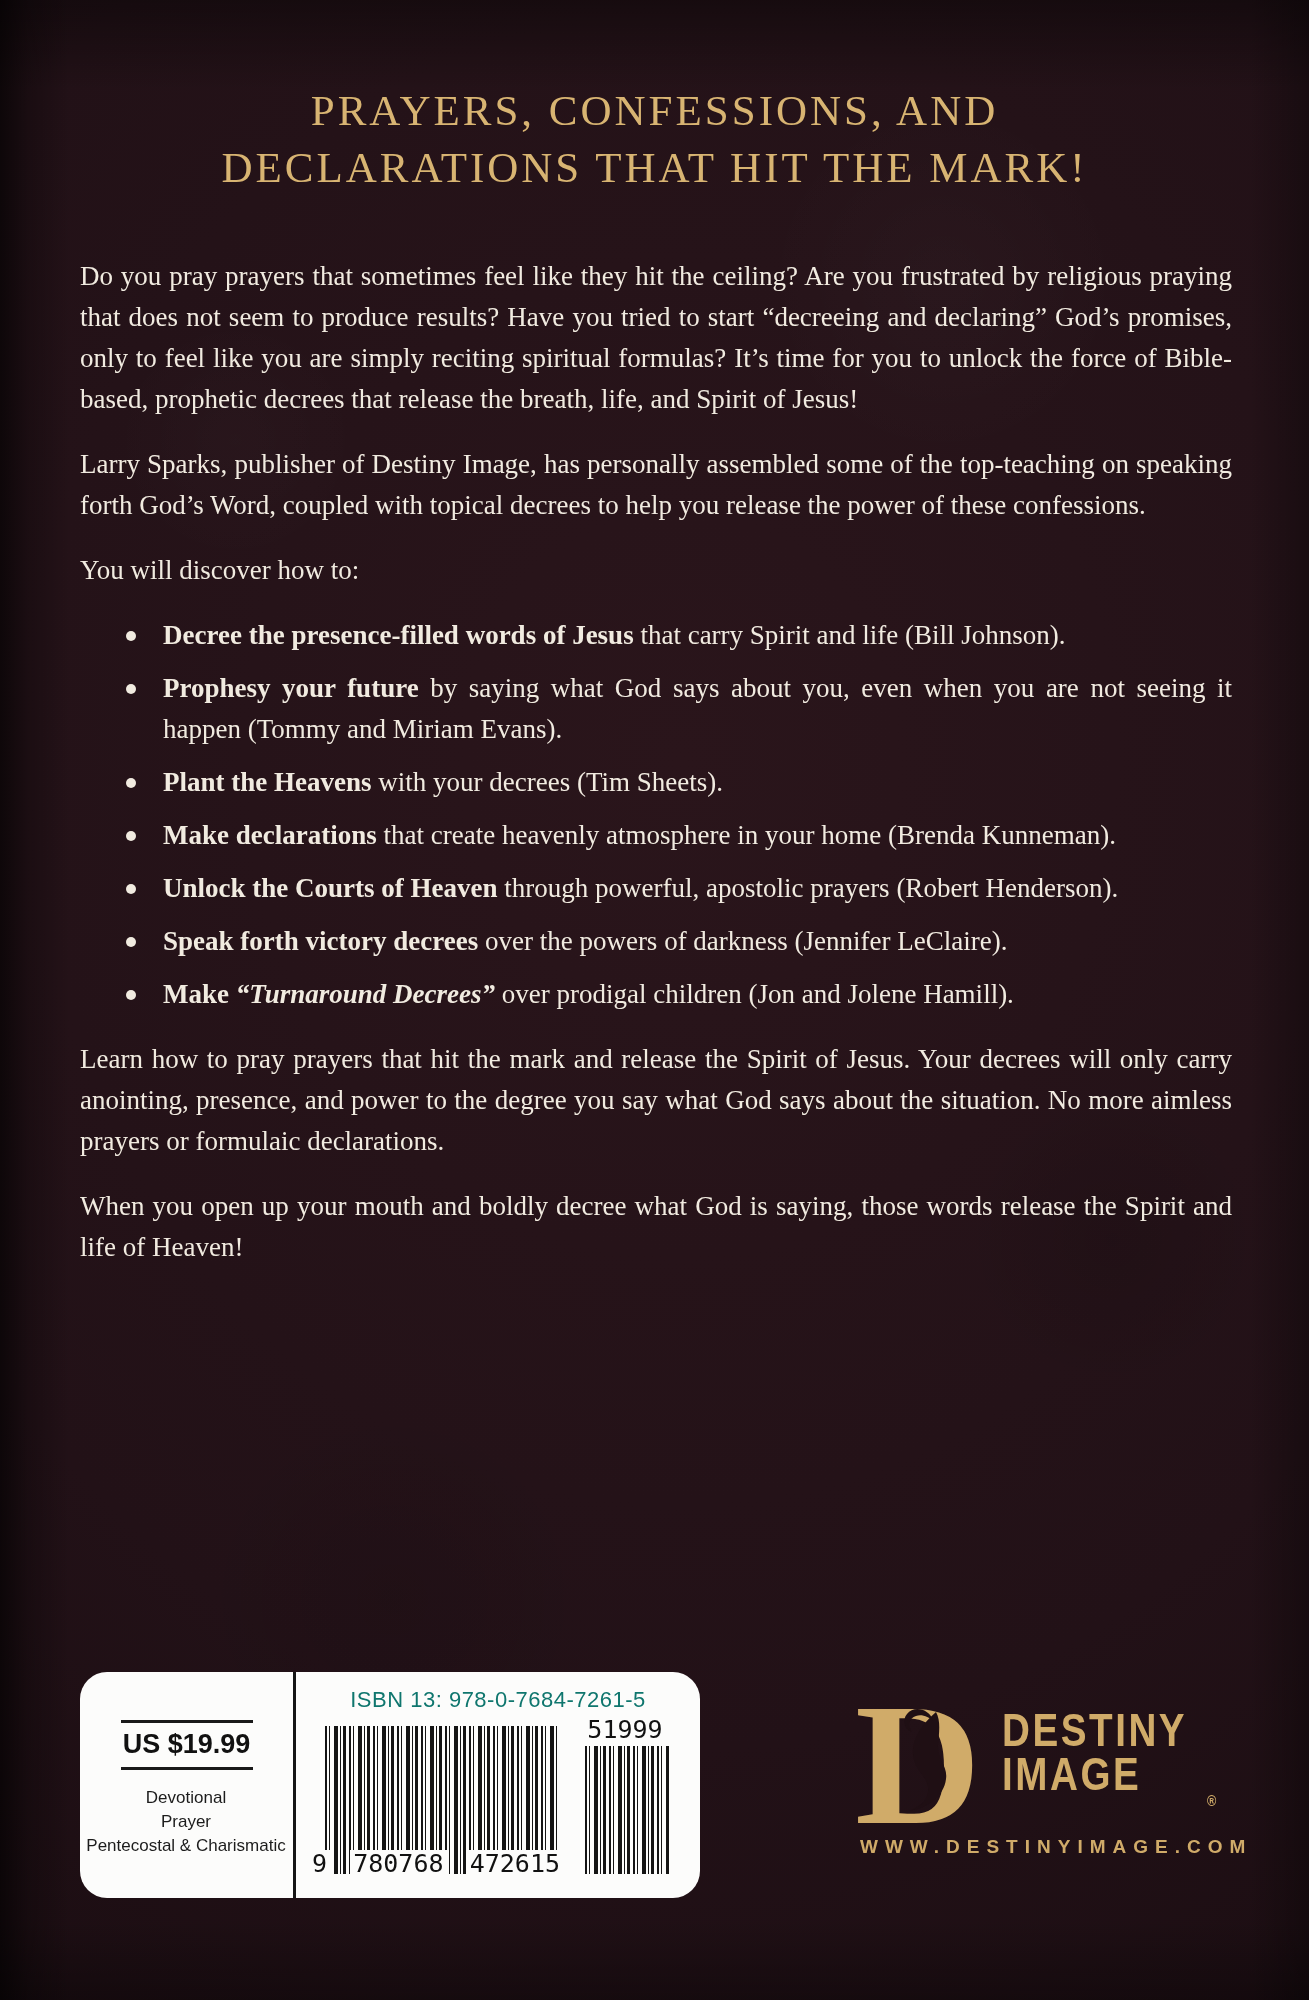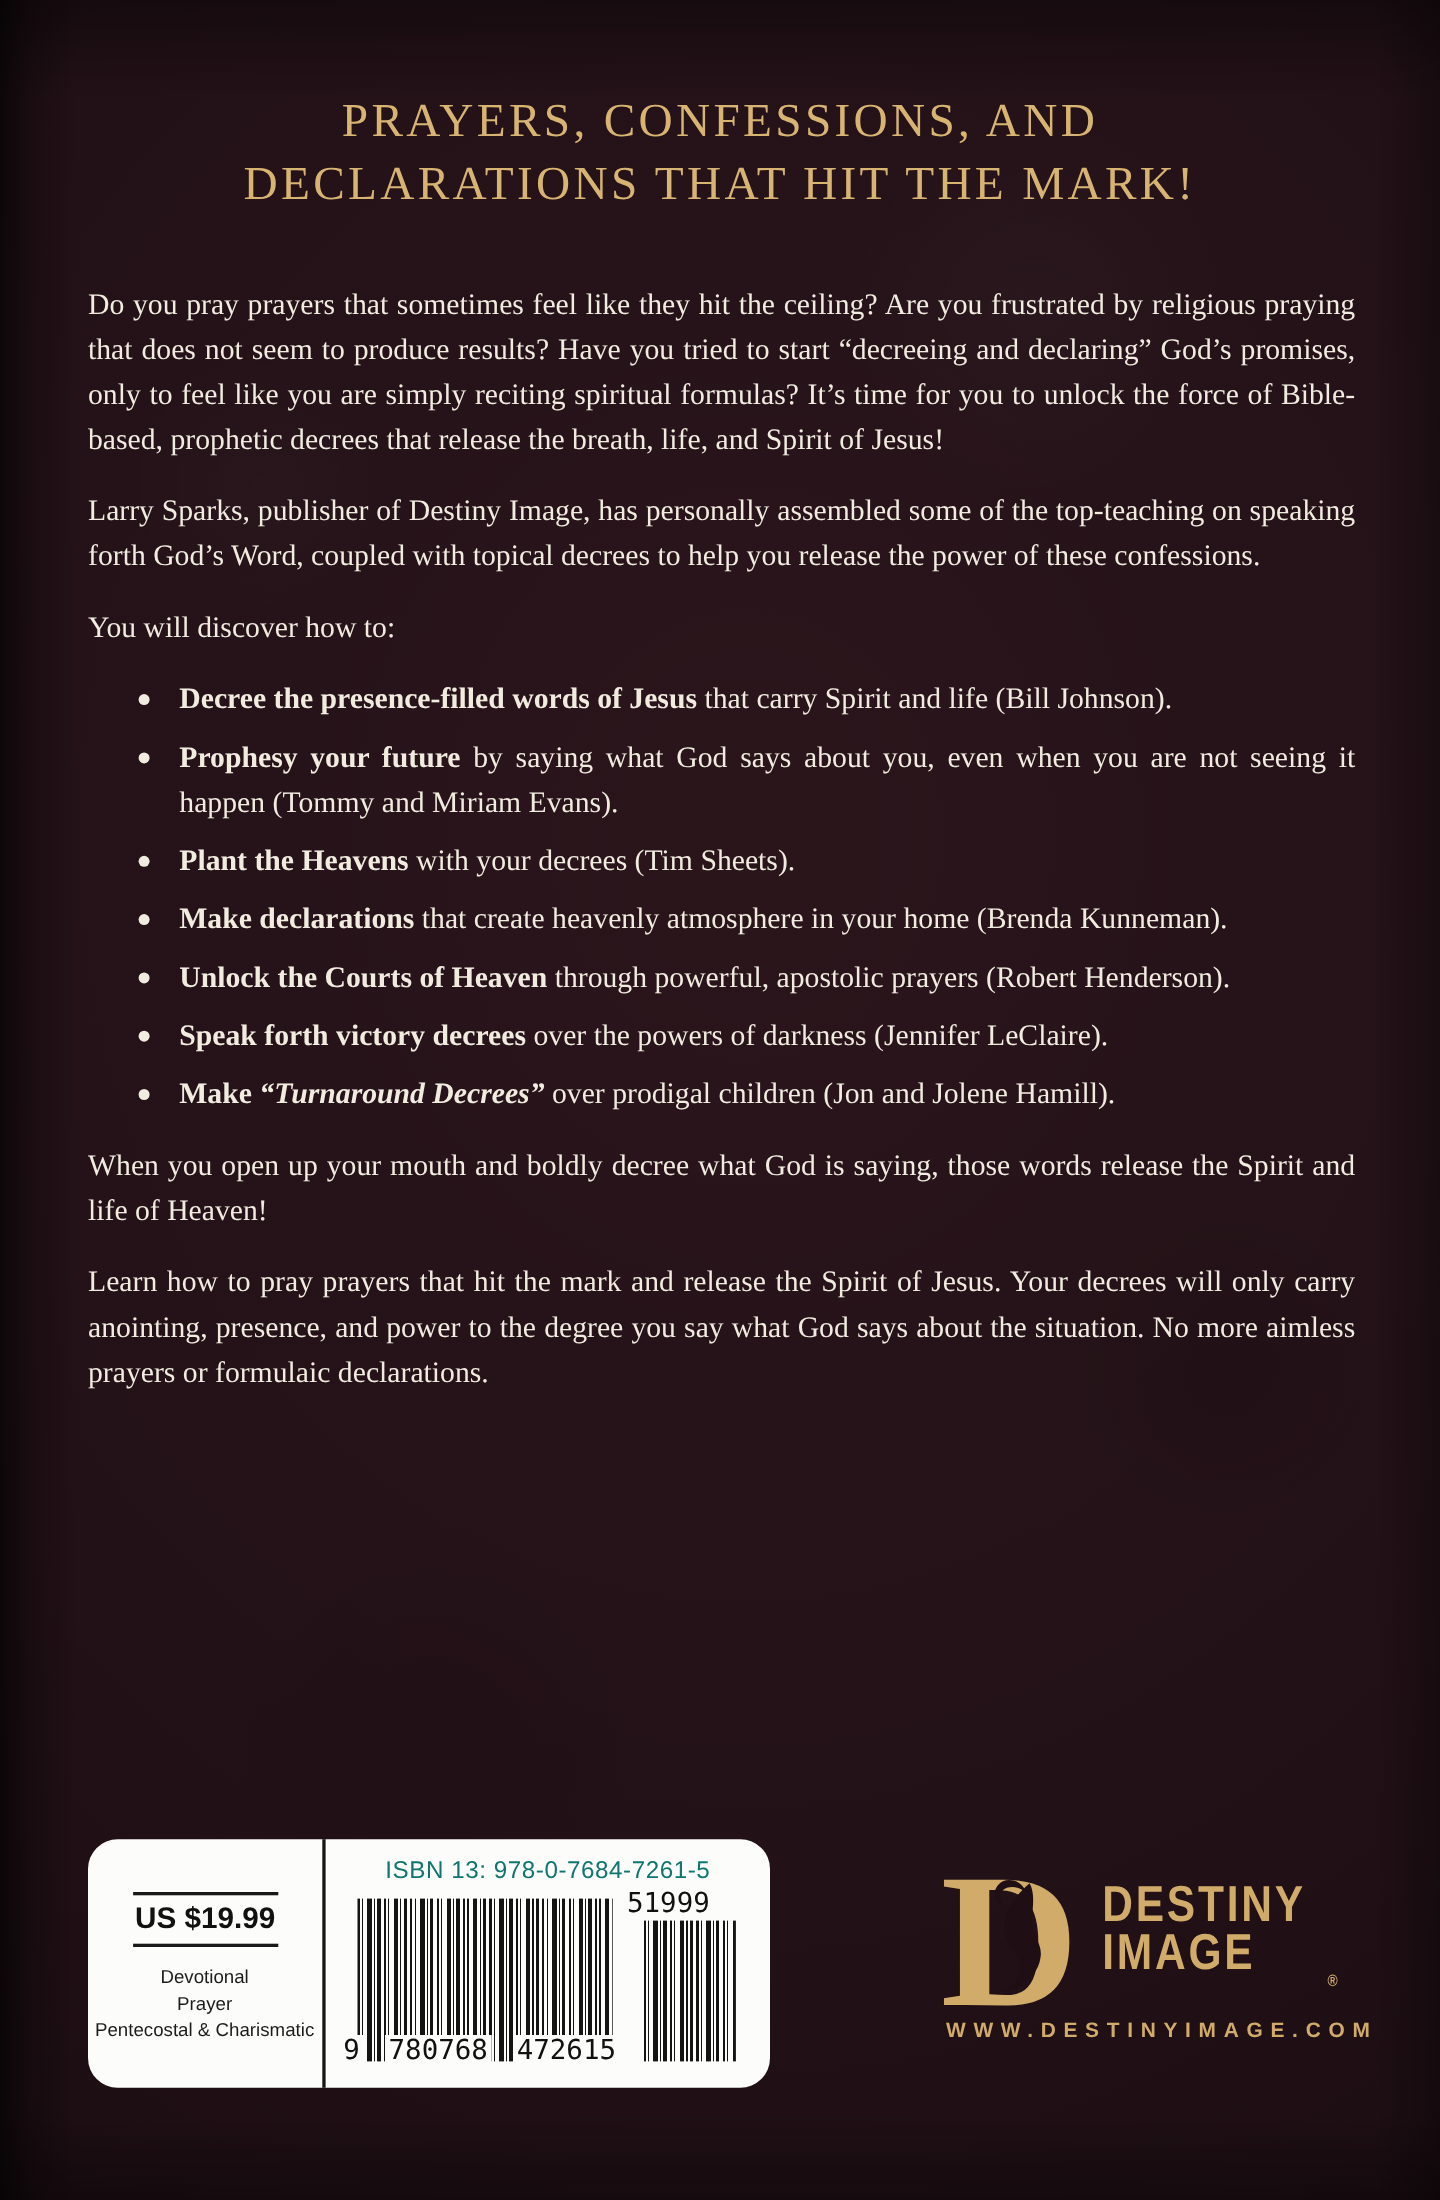--- a/index.html
+++ b/index.html
@@ -74,21 +74,21 @@
       #141414 18px 21px,#fcfcfb 21px 24px);
   }
   .barcode-main{position:absolute;left:245px;top:54px;width:232px;height:148px;}
   .ean-digits{
     position:absolute;left:-16px;right:-6px;bottom:-4px;display:flex;justify-content:space-between;
     font:25px/28px "DejaVu Sans Mono",monospace;color:#111;
   }
   .ean-digits span{background:#fcfcfb;padding:0 3px;}
   .barcode-supp{position:absolute;left:505px;top:74px;width:84px;height:128px;}
   .supp-label{
-    position:absolute;left:490px;top:44px;width:110px;
+    position:absolute;left:490px;top:44px;width:110px;text-align:center;
     font:25px/28px "DejaVu Sans Mono",monospace;color:#111;
   }
 
   
   .logo{position:absolute;left:858px;top:1688px;width:380px;height:180px;color:#d0ab69;}
   .logo-d{position:absolute;left:0;top:6px;}
   .logo-text{
     position:absolute;left:144px;top:20px;
     font-family:"Liberation Sans",sans-serif;font-weight:700;
     transform:scaleX(.84);transform-origin:left top;
@@ -119,22 +119,22 @@
     <ul class="bullets">
       <li><span class="b-lead">Decree the presence-filled words of Jesus</span><span> that carry Spirit and life (Bill Johnson).</span></li>
       <li><span class="b-lead">Prophesy your future</span><span> by saying what God says about you, even when you are not seeing it happen (Tommy and Miriam Evans).</span></li>
       <li><span class="b-lead">Plant the Heavens</span><span> with your decrees (Tim Sheets).</span></li>
       <li><span class="b-lead">Make declarations</span><span> that create heavenly atmosphere in your home (Brenda Kunneman).</span></li>
       <li><span class="b-lead">Unlock the Courts of Heaven</span><span> through powerful, apostolic prayers (Robert Henderson).</span></li>
       <li><span class="b-lead">Speak forth victory decrees</span><span> over the powers of darkness (Jennifer LeClaire).</span></li>
       <li><span class="b-lead">Make </span><span class="b-ital">“Turnaround Decrees”</span><span> over prodigal children (Jon and Jolene Hamill).</span></li>
     </ul>
 
+    <p>Learn how to pray prayers that hit the mark and release the Spirit of Jesus. Your decrees will only carry anointing, presence, and power to the degree you say what God says about the situation. No more aimless prayers or formulaic declarations.</p>
     <p>When you open up your mouth and boldly decree what God is saying, those words release the Spirit and life of Heaven!</p>
-    <p>Learn how to pray prayers that hit the mark and release the Spirit of Jesus. Your decrees will only carry anointing, presence, and power to the degree you say what God says about the situation. No more aimless prayers or formulaic declarations.</p>
   </div>
 
   <div class="info-box">
     <div class="divider"></div>
 
     <div class="rule rule-top"></div>
     <div class="price">US $19.99</div>
     <div class="rule rule-bottom"></div>
     <div class="cats">
       <div>Devotional</div>

